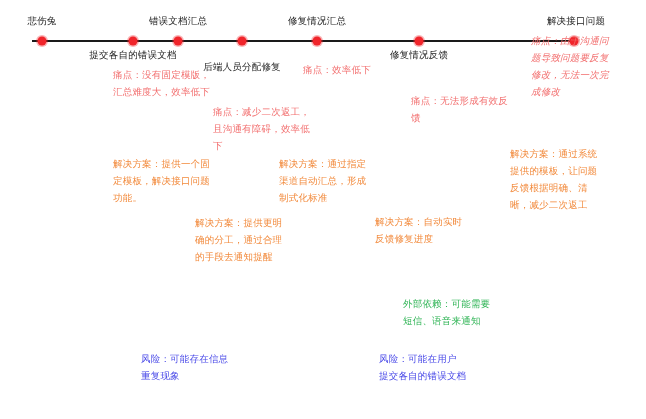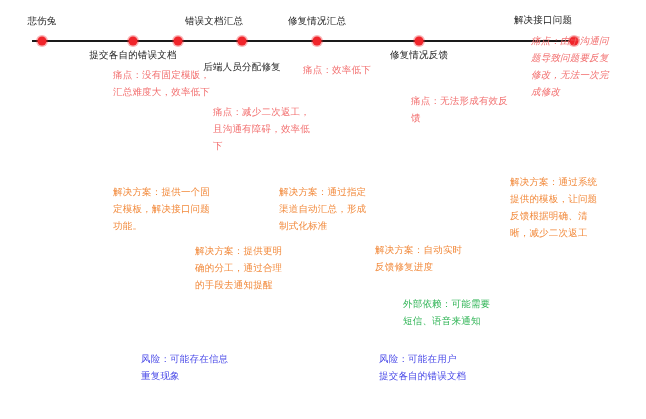--- a/index.html
+++ b/index.html
@@ -49,21 +49,21 @@
     white-space: nowrap;
     letter-spacing: 0.2px;
   }
   .note {
     position: absolute;
     font-size: 9.5px;
     line-height: 17px;
     letter-spacing: 0.2px;
   }
   .pain   { color: #f26d6d; }
-  .sol    { color: #f28a3c; margin-top: 28px; }
+  .sol    { color: #f28a3c; }
   .risk   { color: #4a4ae8; }
   .dep    { color: #2fb455; margin-left: 24px; }
 </style>
 </head>
 <body>
 
 <div id="canvas">
 
   <div class="timeline-axis"></div>
 
@@ -72,25 +72,25 @@
       <div class="node" style="left: 133px;"></div>
       <div class="node" style="left: 178px;"></div>
       <div class="node" style="left: 242px;"></div>
       <div class="node" style="left: 317px;"></div>
       <div class="node" style="left: 419px;"></div>
       <div class="node" style="left: 574px;"></div>
     </div>
   <div id="labels-layer">
       <div class="tl-label" style="left: 42px; transform: translateX(-50%); top: 14px; text-align: center;">悲伤兔</div>
       <div class="tl-label" style="left: 133px; transform: translateX(-50%); top: 48px;">提交各自的错误文档</div>
-      <div class="tl-label" style="left: 178px; transform: translateX(-50%); top: 14px; margin-left: 36px;">错误文档汇总</div>
+      <div class="tl-label" style="left: 178px; transform: translateX(-50%); top: 14px;">错误文档汇总</div>
       <div class="tl-label" style="left: 242px; transform: translateX(-50%); top: 48px; margin-top: 12px;">后端人员分配修复</div>
       <div class="tl-label" style="left: 317px; transform: translateX(-50%); top: 14px;">修复情况汇总</div>
       <div class="tl-label" style="left: 419px; transform: translateX(-50%); top: 48px;">修复情况反馈</div>
-      <div class="tl-label" style="left: 543px; transform: translateX(-50%); top: 14px; font-family: Liberation Serif, serif;">解决接口问题</div>
+      <div class="tl-label" style="left: 576px; transform: translateX(-50%); top: 14px;">解决接口问题</div>
     </div>
 
   <div id="pain-layer">
       <div class="note pain" style="left: 113px; top: 66px; width: 125px;">
         <div>痛点：没有固定模版，</div>
         <div>汇总难度大，效率低下</div>
       </div>
       <div class="note pain" style="left: 213px; top: 103px; width: 112px;">
         <div>痛点：减少二次返工，</div>
         <div>且沟通有障碍，效率低</div>

